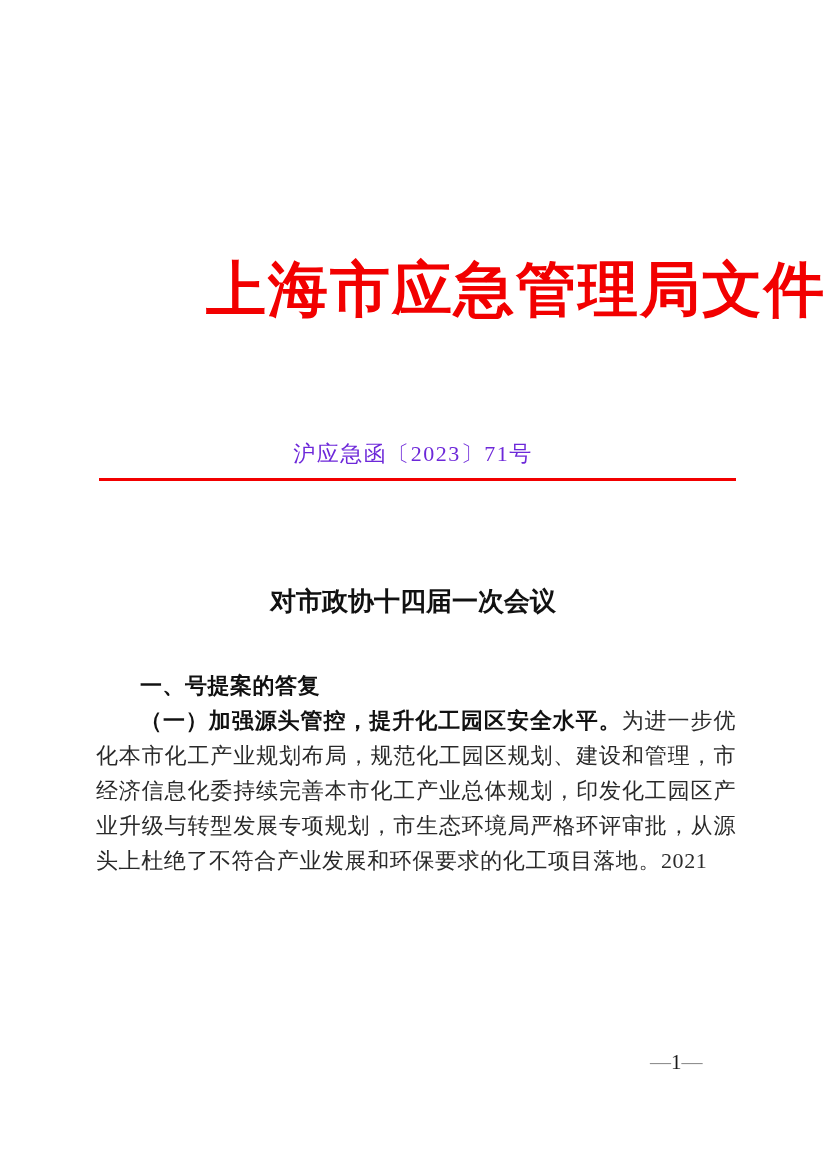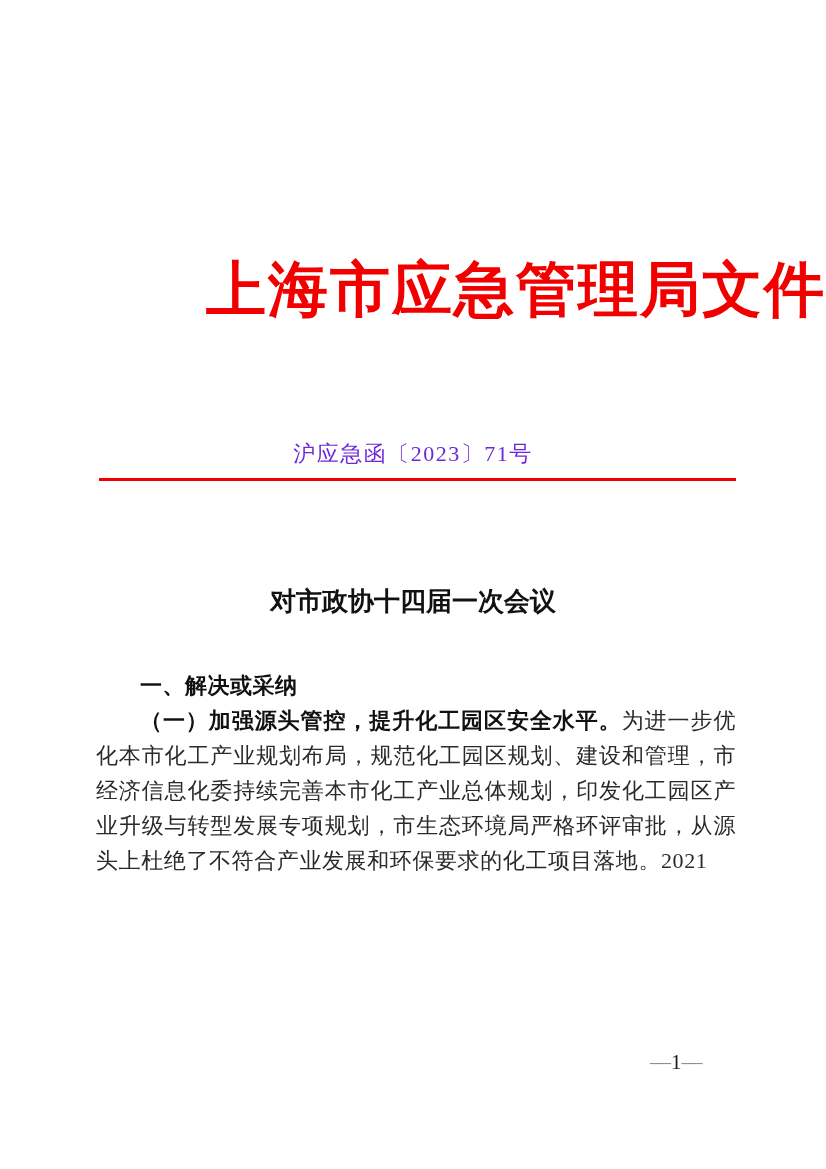--- a/index.html
+++ b/index.html
@@ -123,19 +123,19 @@
 
   <div class="doc-number">沪应急函〔2023〕71号</div>
 
   <div class="red-line"></div>
 
   <div class="doc-title">
     <div>对市政协十四届一次会议</div>
   </div>
 
   <div class="body-block">
-    <p class="para section-heading">一、解决或采纳</p>
+    <p class="para section-heading">一、号提案的答复</p>
     <p class="para"><span class="lead-bold">（一）加强源头管控，提升化工园区安全水平。</span><span>为进一步优化本市化工产业规划布局，规范化工园区规划、建设和管理，市经济信息化委持续完善本市化工产业总体规划，印发化工园区产业升级与转型发展专项规划，市生态环境局严格环评审批，从源头上杜绝了不符合产业发展和环保要求的化工项目落地。2021</span></p>
   </div>
 
   <div class="page-number"><span class="dash">—</span><span>1</span><span class="dash">—</span></div>
 
 </div>
 
 </body></html>

